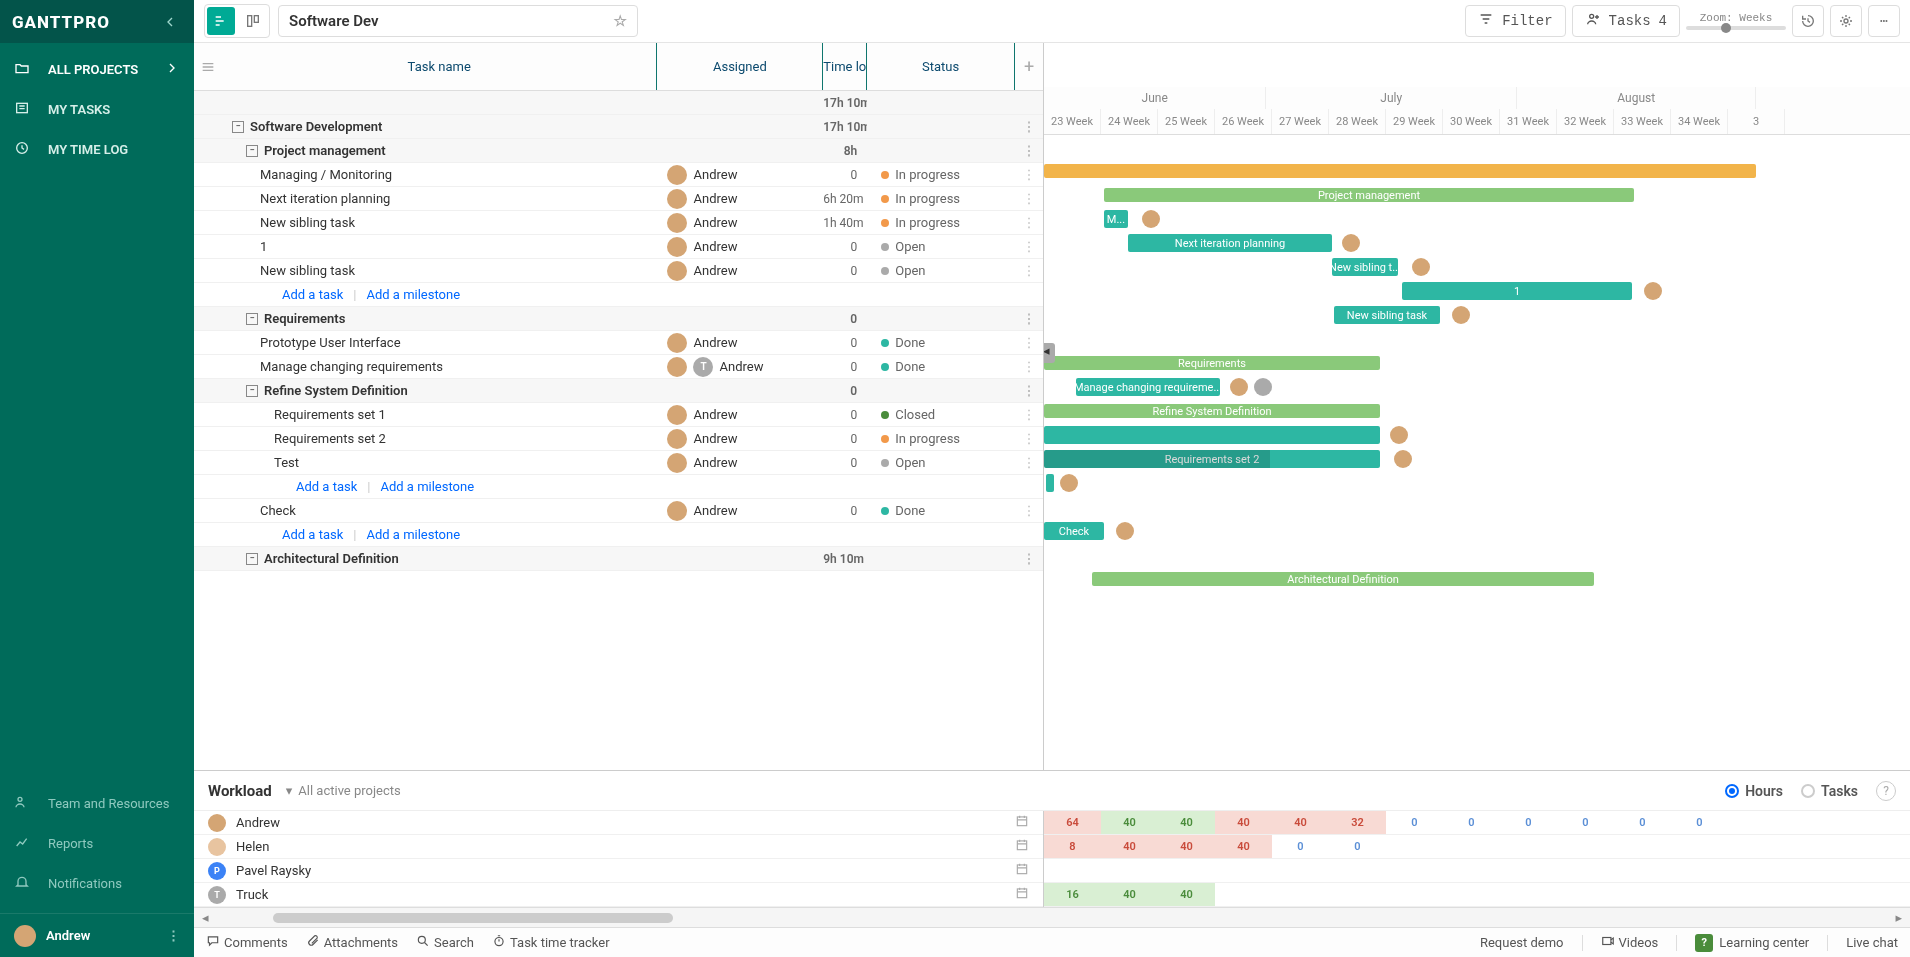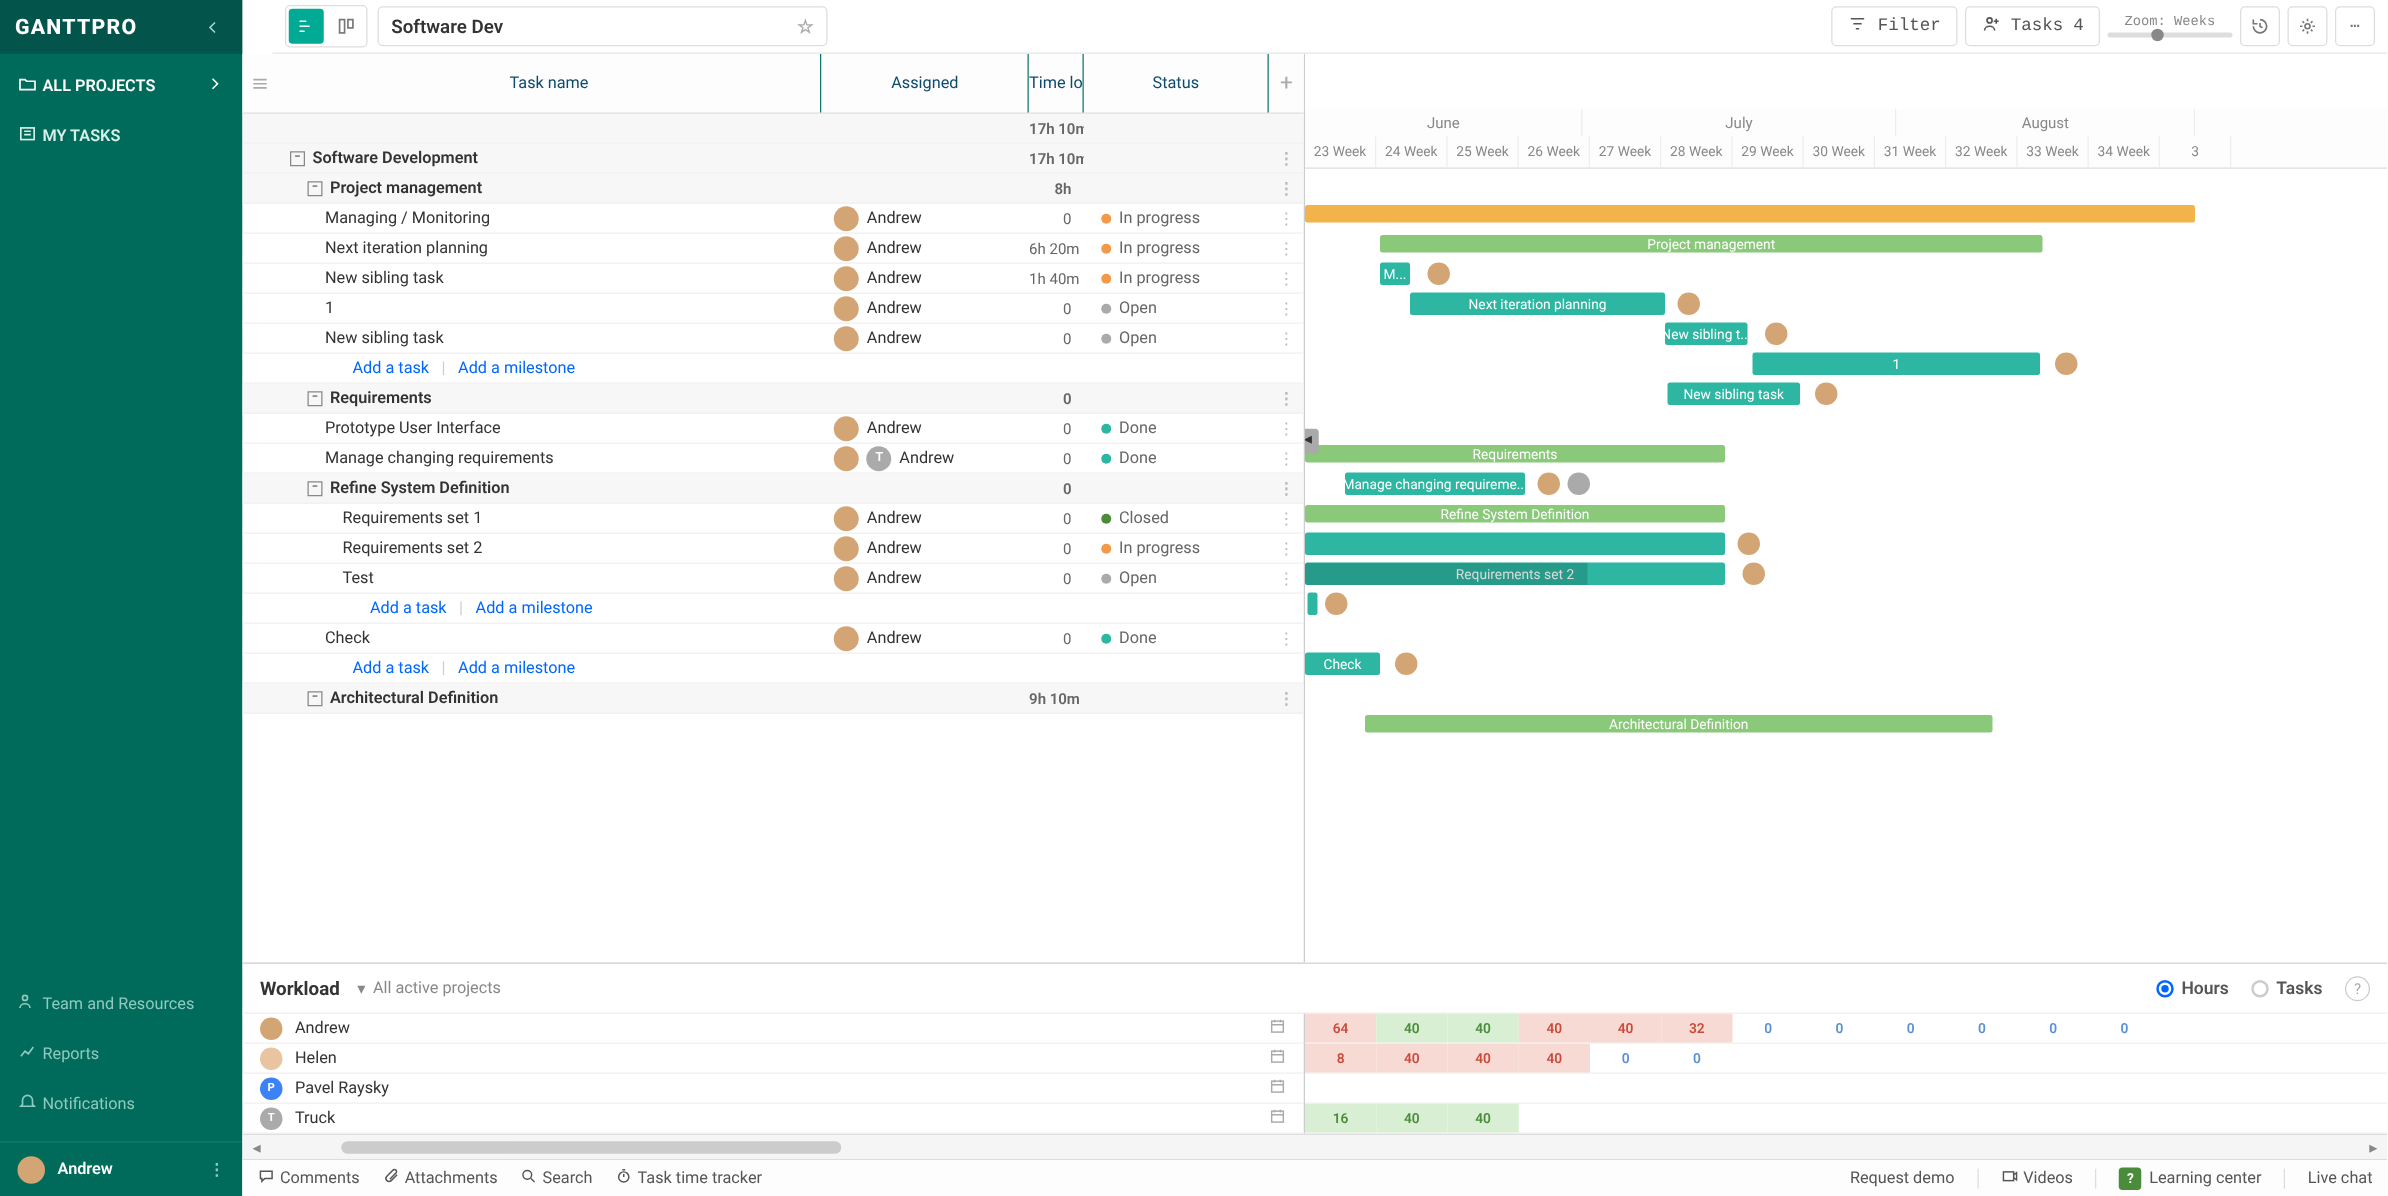--- a/index.html
+++ b/index.html
@@ -5,32 +5,32 @@
 * { box-sizing: border-box; margin: 0; padding: 0; }
 body { font-family: -apple-system, BlinkMacSystemFont, "Segoe UI", Roboto, Arial, sans-serif; font-size: 13px; color: #333; overflow: hidden; }
 .app { display: flex; height: 957px; width: 1910px; }
 
 
 .sidebar { width: 194px; background: #006b5a; color: #fff; display: flex; flex-direction: column; }
 .sb-header { height: 43px; display: flex; align-items: center; padding: 0 12px; background: #03544a; }
 .logo { font-size: 17px; font-weight: 800; letter-spacing: 1px; flex: 1; }
 .sb-back { width: 24px; height: 24px; display:flex;align-items:center;justify-content:center;cursor:pointer;color:#9fd6cc; }
 .sb-nav { padding-top: 6px; }
-.sb-item { display:flex;align-items:center;height:40px;padding:0 14px;font-size:13px;font-weight:600;color:#d6efe9;cursor:pointer;gap:4px; }
+.sb-item { display:flex;align-items:center;height:40px;padding:0 14px;font-size:13px;font-weight:600;color:#d6efe9;cursor:pointer;gap:18px; }
 .sb-item.active { color:#fff; }
 .sb-item .chev { margin-left:auto; }
 .sb-foot { margin-top:auto; padding-bottom:10px; }
 .sb-foot .sb-item { color:#8fc9bf; font-weight:400; }
 .sb-user { height:44px;border-top:1px solid rgba(255,255,255,0.1);display:flex;align-items:center;padding:0 14px;gap:10px;color:#fff;font-weight:600; position:relative;}
 .sb-user .avatar { width:22px;height:22px;border-radius:50%;background:#d4a574; }
 .sb-user .dots { margin-left:auto;color:#8fc9bf;cursor:pointer; }
 
 
 .main { flex:1; display:flex; flex-direction:column; background:#fff; }
-.topbar { height:43px; display:flex; align-items:center; padding:0 10px; gap:8px; border-bottom:1px solid #e5e5e5;margin-left:24px; }
+.topbar { height:43px; display:flex; align-items:center; padding:0 10px; gap:8px; border-bottom:1px solid #e5e5e5; }
 .view-toggle { display:flex; gap:4px; border:1px solid #ddd; border-radius:4px; padding:2px; }
 .vt-btn { width:28px;height:28px;display:flex;align-items:center;justify-content:center;border-radius:3px;cursor:pointer;color:#777; }
 .vt-btn.active { background:#00aa95; color:#fff; }
 .proj-input { width:360px; height:32px; border:1px solid #ddd; border-radius:4px; display:flex;align-items:center;padding:0 10px;font-size:15px;font-weight:600;color:#333; position:relative;}
 .proj-input .star { margin-left:auto;color:#aaa;cursor:pointer; }
 .topbar-right { margin-left:auto; display:flex; align-items:center; gap:6px;font-family:Liberation Mono, monospace; }
 .tb-btn { height:32px;border:1px solid #ddd;border-radius:4px;background:#fff;display:flex;align-items:center;padding:0 12px;gap:8px;cursor:pointer;color:#555;font-size:14px; }
 .zoom { display:flex;flex-direction:column;align-items:center;gap:2px;font-size:11px;color:#888; }
 .zoom-slider { width:100px;height:4px;background:#ddd;border-radius:2px;position:relative; }
 .zoom-slider::after { content:'';position:absolute;width:10px;height:10px;background:#888;border-radius:50%;top:-3px;left:35%; }
@@ -150,20 +150,27 @@
               <path d="M9 6l6 6-6 6"></path>
             </svg></span>
       </div>
       <div class="sb-item">
         <span><svg viewBox="0 0 24 24">
               <rect x="4" y="5" width="16" height="14"></rect>
               <path d="M8 9h8M8 13h8"></path>
             </svg></span>
         <span>MY TASKS</span>
       </div>
+      <div class="sb-item">
+        <span><svg viewBox="0 0 24 24">
+              <circle cx="12" cy="12" r="8"></circle>
+              <path d="M12 8v4l3 2"></path>
+            </svg></span>
+        <span>MY TIME LOG</span>
+      </div>
     </div>
     <div class="sb-foot">
       <div class="sb-item">
         <span><svg viewBox="0 0 24 24">
               <circle cx="9" cy="8" r="3"></circle>
               <path d="M3 20c0-3 3-5 6-5s6 2 6 5"></path>
             </svg></span>
         <span>Team and Resources</span>
       </div>
       <div class="sb-item">

